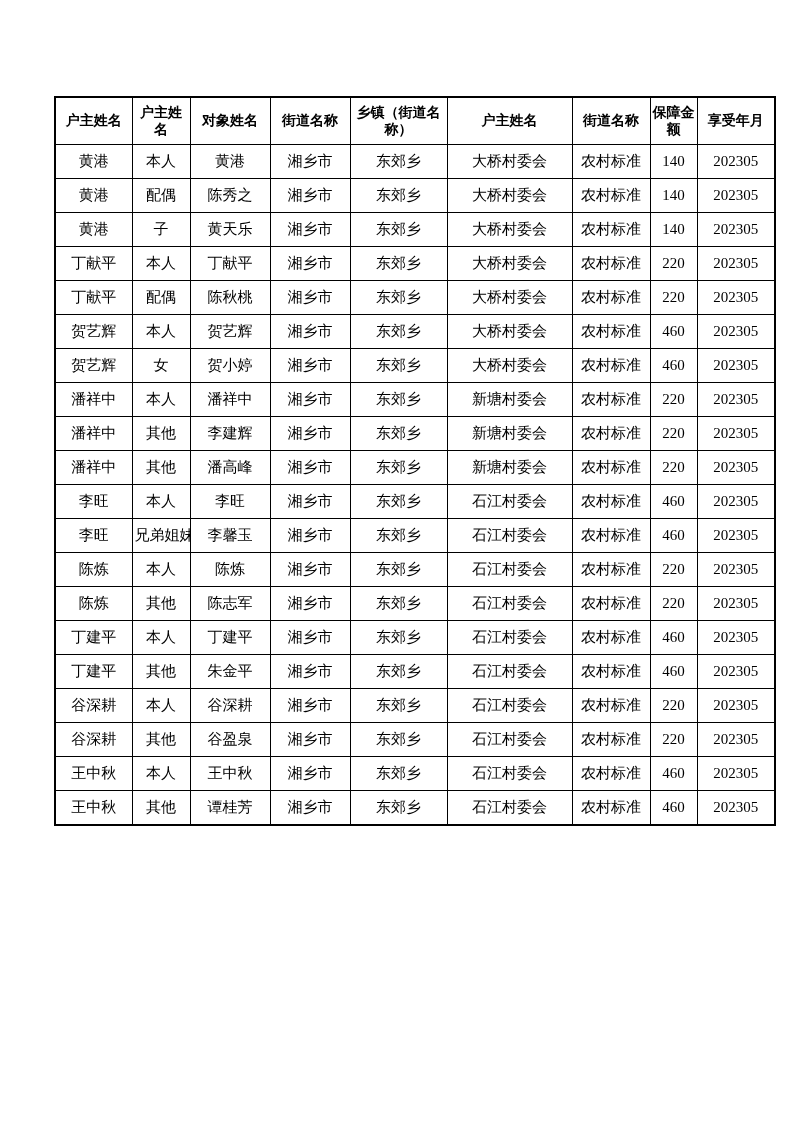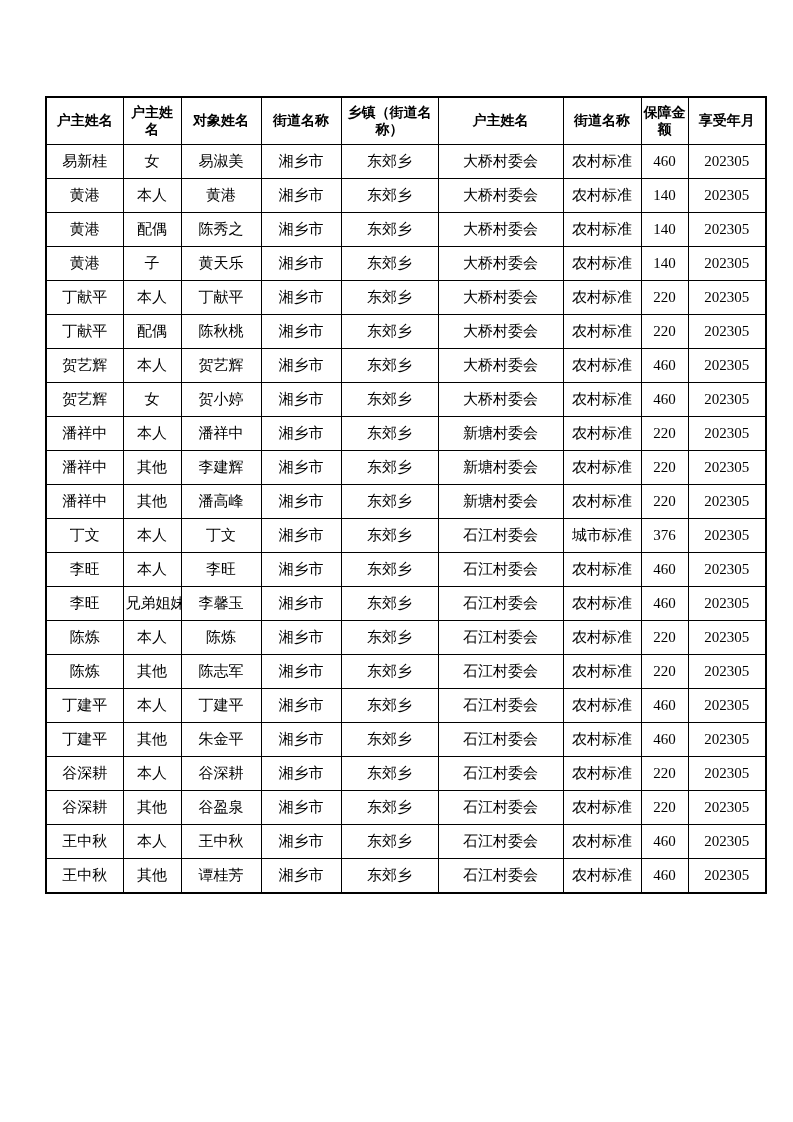--- a/index.html
+++ b/index.html
@@ -13,21 +13,21 @@
   }
   .page {
     position: relative;
     width: 793px;
     height: 1122px;
     background: #ffffff;
     overflow: hidden;
   }
   table.benefits {
     position: absolute;
-    left: 45px;
+    left: 54px;
     top: 96px;
     width: 720px;
     border-collapse: collapse;
     table-layout: fixed;
     border: 2px solid #000000;
   }
   table.benefits th,
   table.benefits td {
     border: 1px solid #000000;
     text-align: center;
@@ -75,31 +75,20 @@
           <th>街道名称</th>
           <th>乡镇（街道名称）</th>
           <th>户主姓名</th>
           <th>街道名称</th>
           <th>保障金额</th>
           <th>享受年月</th>
         </tr>
     </thead>
     <tbody>
         <tr>
-          <td>易新桂</td>
-          <td>女</td>
-          <td>易淑美</td>
-          <td>湘乡市</td>
-          <td>东郊乡</td>
-          <td>大桥村委会</td>
-          <td>农村标准</td>
-          <td>460</td>
-          <td>202305</td>
-        </tr>
-        <tr>
           <td>黄港</td>
           <td>本人</td>
           <td>黄港</td>
           <td>湘乡市</td>
           <td>东郊乡</td>
           <td>大桥村委会</td>
           <td>农村标准</td>
           <td>140</td>
           <td>202305</td>
         </tr>
@@ -193,31 +182,20 @@
         </tr>
         <tr>
           <td>潘祥中</td>
           <td>其他</td>
           <td>潘高峰</td>
           <td>湘乡市</td>
           <td>东郊乡</td>
           <td>新塘村委会</td>
           <td>农村标准</td>
           <td>220</td>
-          <td>202305</td>
-        </tr>
-        <tr>
-          <td>丁文</td>
-          <td>本人</td>
-          <td>丁文</td>
-          <td>湘乡市</td>
-          <td>东郊乡</td>
-          <td>石江村委会</td>
-          <td>城市标准</td>
-          <td>376</td>
           <td>202305</td>
         </tr>
         <tr>
           <td>李旺</td>
           <td>本人</td>
           <td>李旺</td>
           <td>湘乡市</td>
           <td>东郊乡</td>
           <td>石江村委会</td>
           <td>农村标准</td>

